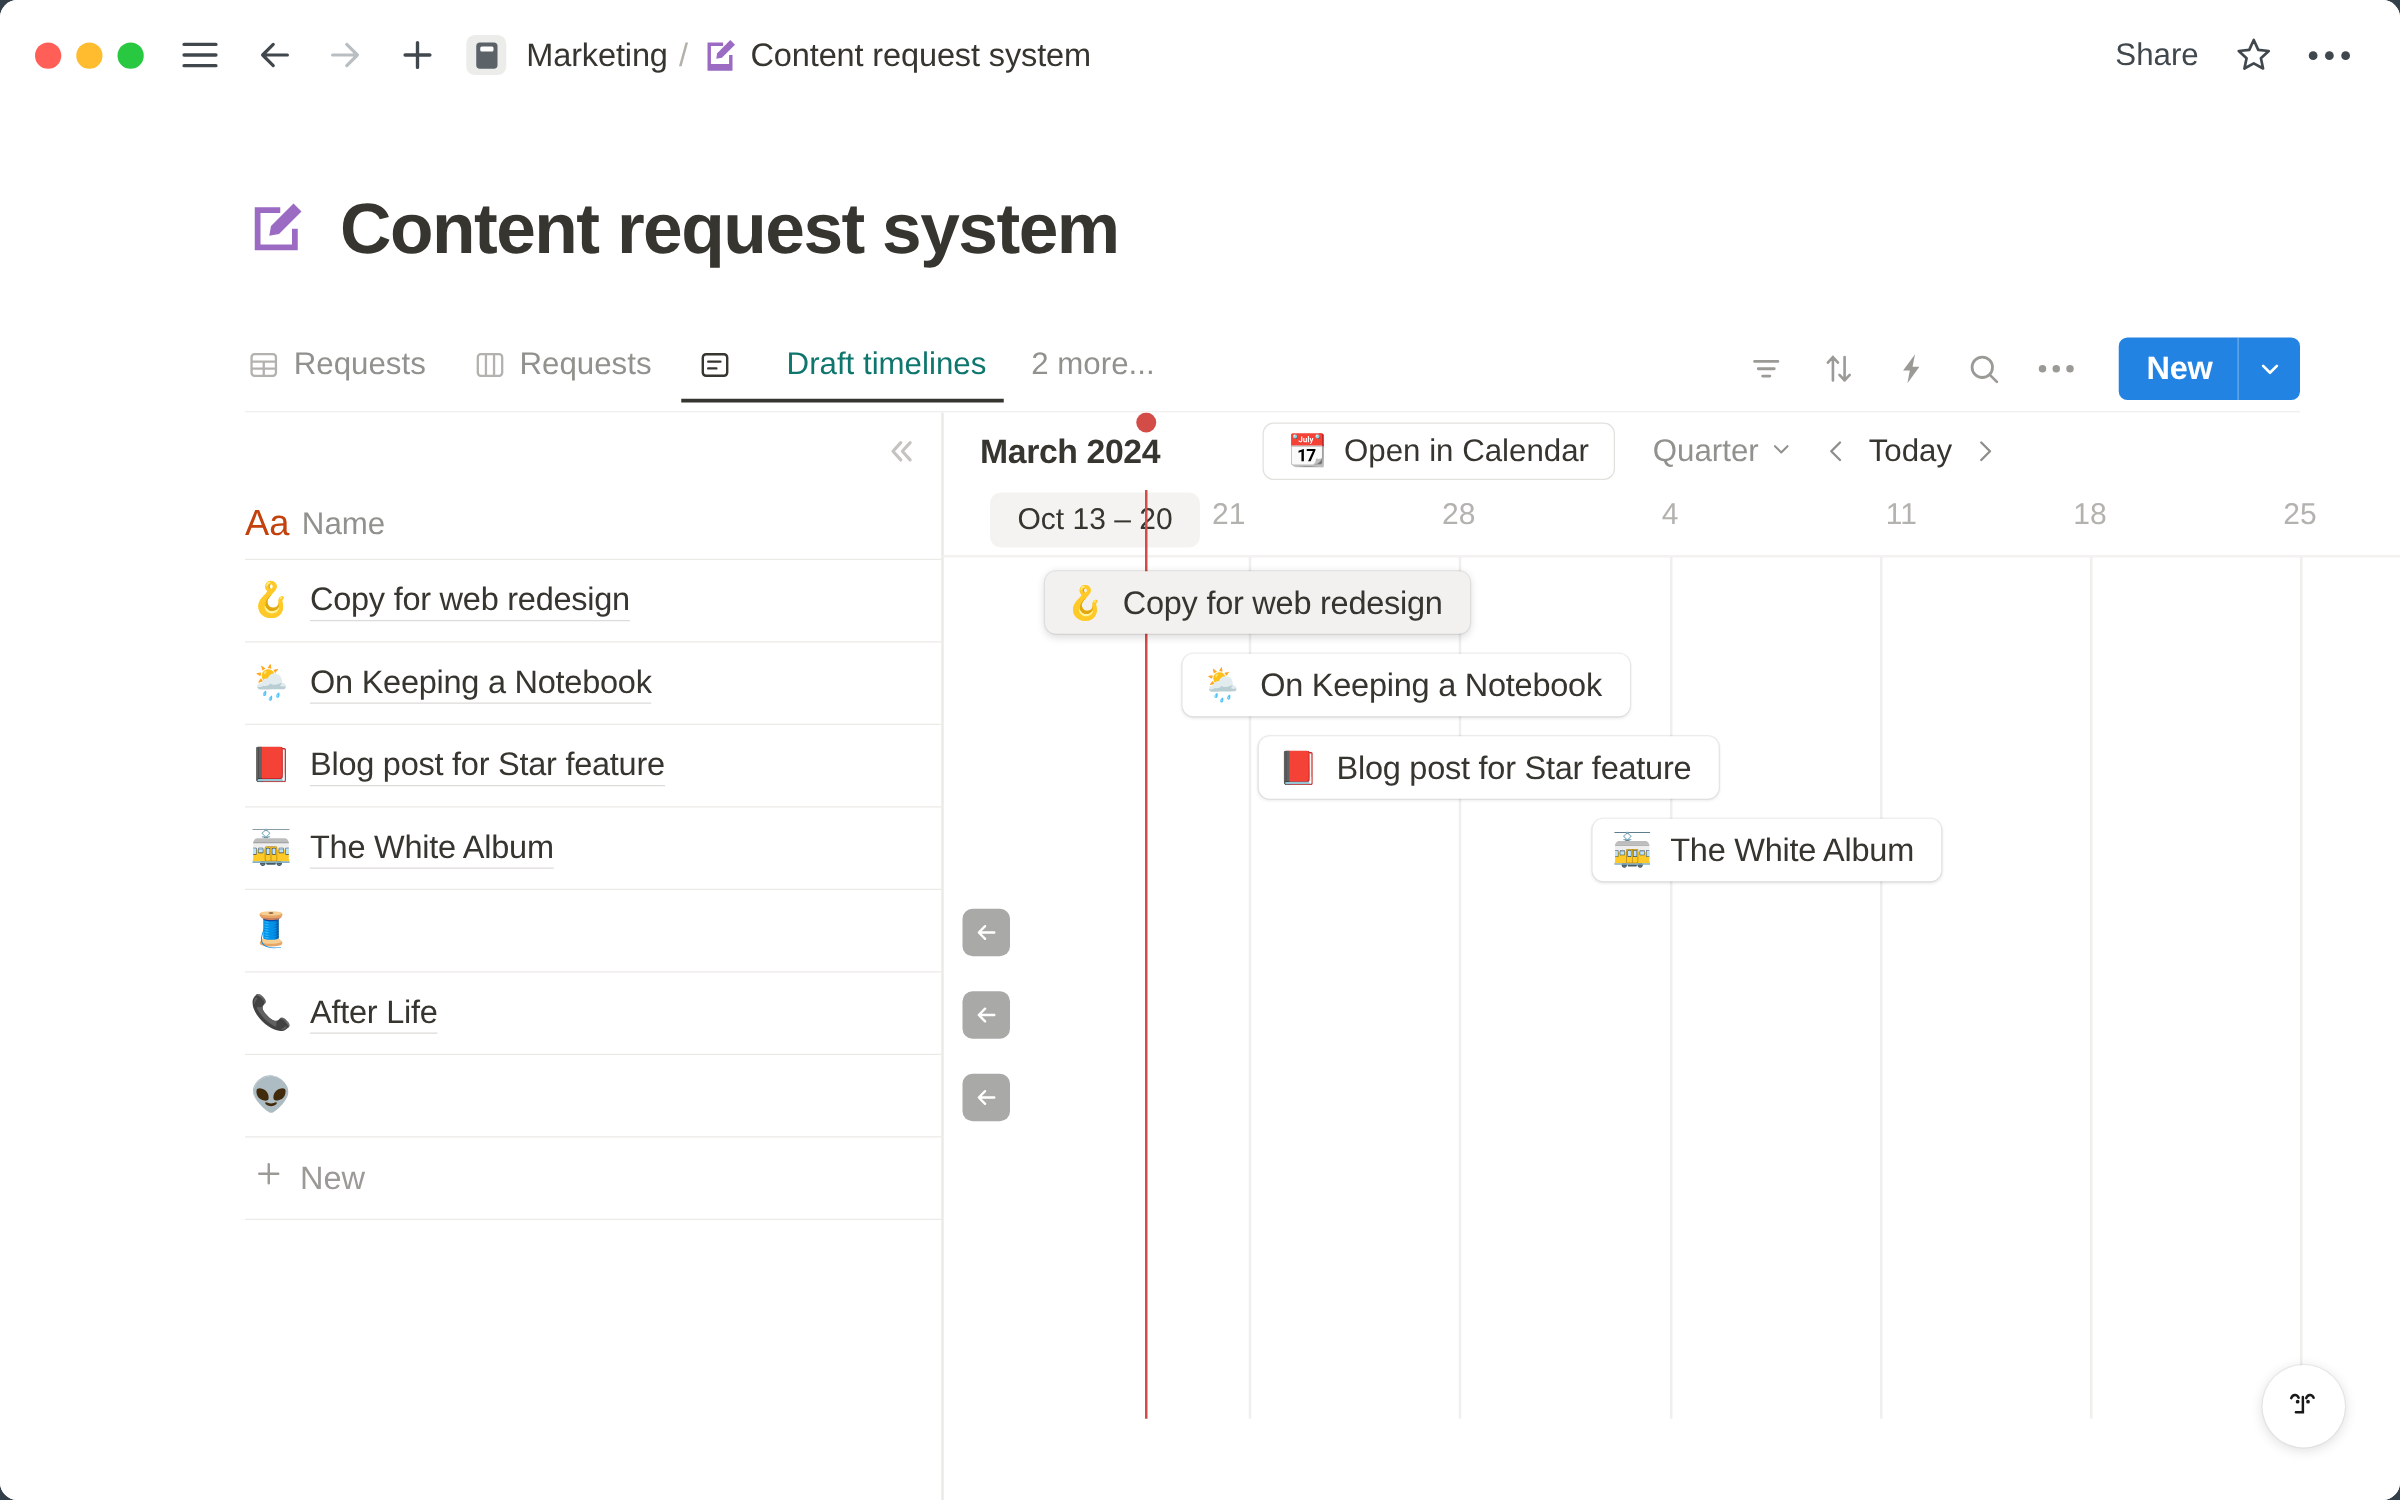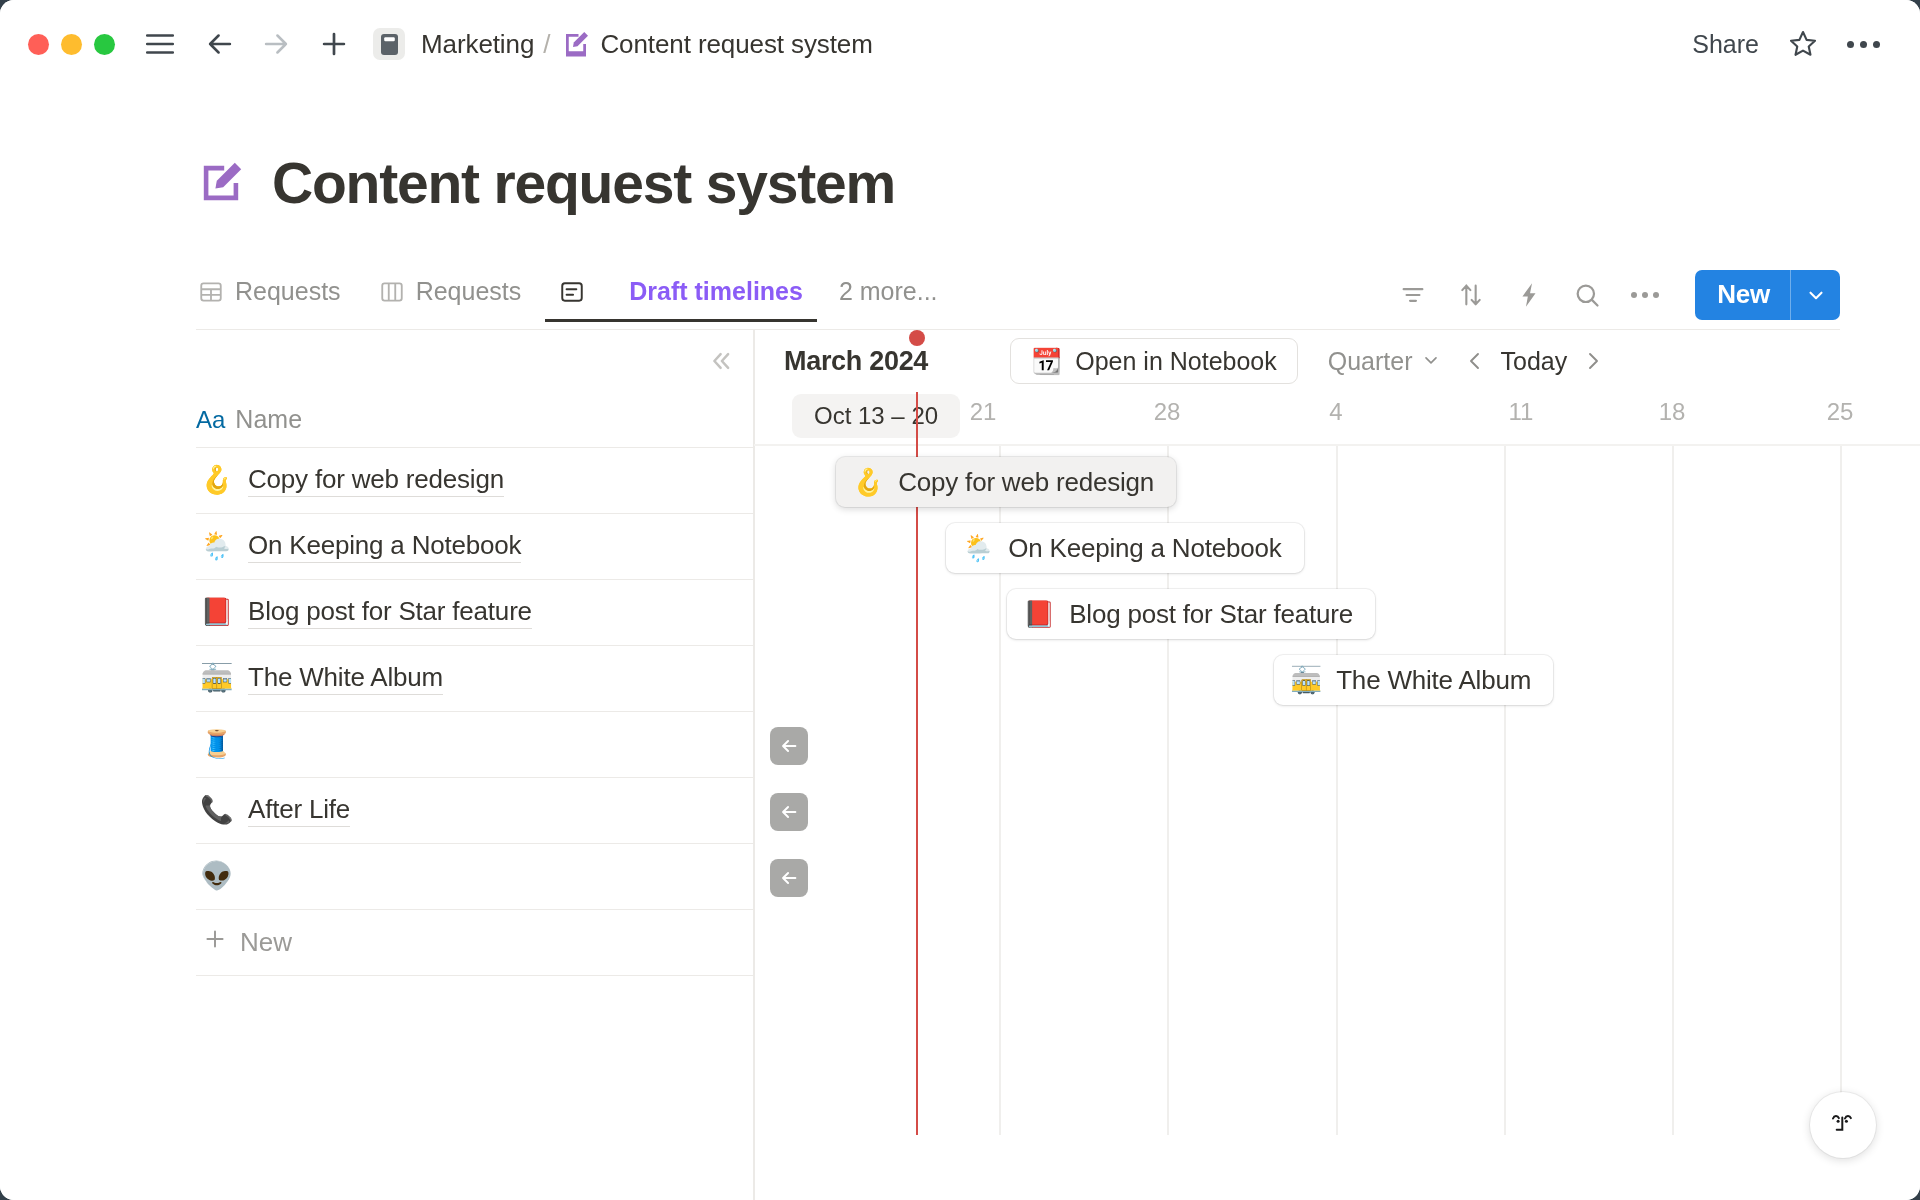--- a/index.html
+++ b/index.html
@@ -81,21 +81,21 @@
     border-bottom: 1.5px solid #eceae7;
   }
   .vtab {
     display: flex; align-items: center; gap: 11px;
     padding: 0 2px 14px 2px;
     margin-right: 34px;
     font-size: 25px; color: #91918e;
     position: relative;
   }
   .vtab .vt-ico { display: flex; align-items: center; color: #b3b2af; }
-  .vtab.active { color: #8b5cf6; font-weight: bold; gap: 44px; }
+  .vtab.active { color: #0f766e; font-weight: normal; gap: 44px; }
   .vtab.active .vt-ico { color: #373530; }
   .vtab.active::after {
     content: ""; position: absolute; left: -12px; right: -12px; bottom: -1.5px;
     height: 3px; background: #373530;
   }
   #vtab-more { color: #91918e; font-size: 25px; padding-bottom: 14px; }
 
   #viewbar-right {
     margin-left: auto; display: flex; align-items: center; gap: 30px;
     padding-bottom: 8px;
@@ -131,21 +131,21 @@
   #name-col-head {
     height: 62px; display: flex; align-items: center; justify-content: flex-end;
     padding-right: 18px;
   }
   #collapse-btn { color: #c4c3c0; display:flex; align-items:center; }
   #name-header {
     height: 56px; display: flex; align-items: center; gap: 10px;
     font-size: 25px; color: #91918e;
     border-bottom: 1.5px solid #eceae7;
   }
-  #name-header .aa { color: #0369a1; font-size: 24px; }
+  #name-header .aa { color: #c2410c; font-size: 29px; }
   .name-row {
     height: 66px; display: flex; align-items: center; gap: 14px;
     border-bottom: 1.5px solid #eceae7;
     padding-left: 4px;
   }
   .name-row .emo { font-size: 27px; width: 34px; text-align: center; line-height: 1; }
   .name-row .txt {
     font-size: 26px; color: #373530;
     border-bottom: 1.4px solid #dedcd9;
     padding-bottom: 1px; letter-spacing: -0.2px;
@@ -465,21 +465,21 @@
 
     <div id="pane-divider"></div>
 
     <div id="timeline">
 
       <div id="tl-head">
         <span id="tl-month">March 2024</span>
 
         <div id="tl-open-cal">
           <span id="tl-cal-emoji">📆</span>
-          <span>Open in Notebook</span>
+          <span>Open in Calendar</span>
         </div>
 
         <div id="tl-quarter">
           <span>Quarter</span>
           <span>
             <svg width="20" height="20" viewBox="0 0 24 24" fill="none" stroke="currentColor" stroke-width="2" stroke-linecap="round" stroke-linejoin="round">
               <path d="M6 9.5l6 6 6-6"></path>
             </svg>
           </span>
         </div>

